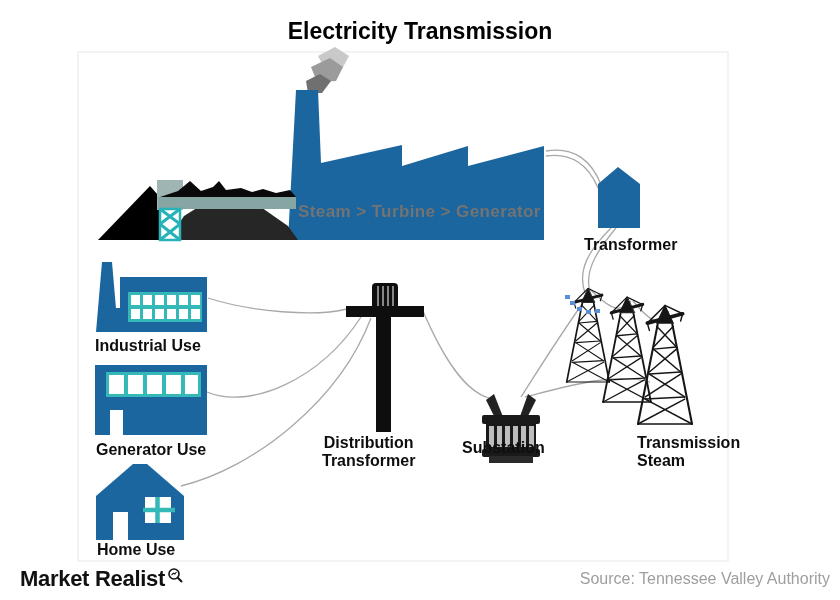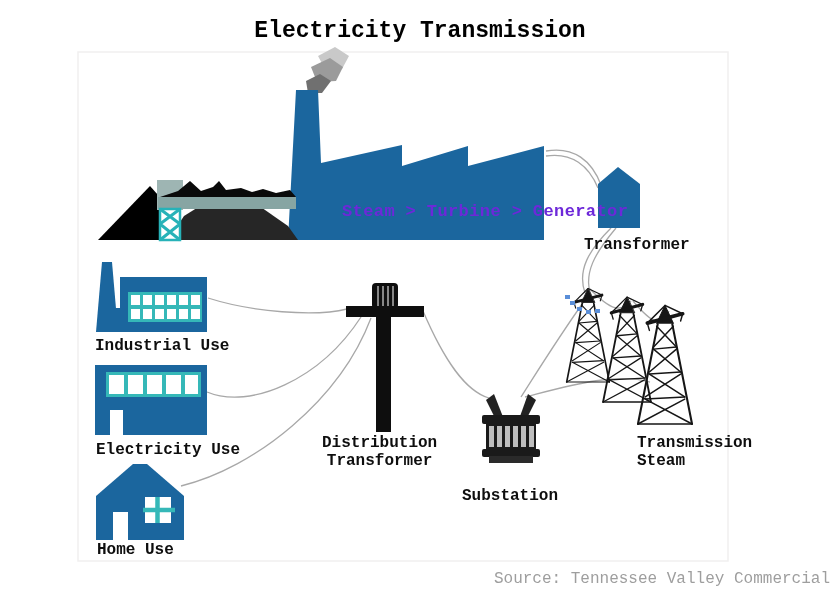--- a/index.html
+++ b/index.html
@@ -1,28 +1,28 @@
 <!DOCTYPE html>
 <html><head>
 <meta charset="utf-8">
 <style>
   html,body{margin:0;padding:0;background:#fff;}
   .canvas{position:relative;width:840px;height:600px;background:#ffffff;
-          font-family:Liberation Mono, monospace;overflow:hidden;}
+          font-family:Liberation Sans, sans-serif;overflow:hidden;}
   .title{position:absolute;left:0;right:0;top:18px;text-align:center;
          font-size:23px;font-weight:bold;color:#000;}
   .art{position:absolute;left:0;top:0;}
   .lbl{position:absolute;font-weight:bold;color:#0e0e0e;font-size:16px;line-height:18px;}
-  .lbl-steam{left:298px;top:203px;color:#6d28d9;font-size:17px;letter-spacing:.4px;margin-left:44px;}
+  .lbl-steam{left:298px;top:203px;color:#737373;font-size:17px;letter-spacing:.4px;}
   .lbl-transformer{left:584px;top:236px;}
   .lbl-industrial{left:95px;top:337px;}
   .lbl-commercial{left:96px;top:441px;}
   .lbl-home{left:97px;top:541px;}
   .lbl-dist{left:322px;top:434px;text-align:center;}
-  .lbl-substation{left:462px;top:487px;}
+  .lbl-substation{left:462px;top:439px;}
   .lbl-translines{left:603px;top:434px;margin-left:34px;}
   .brand{position:absolute;left:20px;top:566px;font-size:22px;font-weight:600;
          color:#101010;letter-spacing:-.3px;display:flex;align-items:flex-start;}
   .brand .mag{margin:-2px 0 0 2px;}
   .source{position:absolute;right:10px;top:570px;font-size:16px;color:#9e9e9e;}
 </style>
 </head>
 <body>
 
 <div class="canvas">
@@ -171,27 +171,37 @@
       <g>
         <rect x="145" y="497" width="26" height="26" fill="#ffffff"></rect>
         <path d="M143,510 L175,510 M157.5,497 L157.5,523" stroke="#35b8b8" stroke-width="4.5" fill="none"></path>
       </g>
     </g>
   </svg>
 
   <div class="lbl lbl-steam">Steam &gt; Turbine &gt; Generator</div>
   <div class="lbl lbl-transformer">Transformer</div>
   <div class="lbl lbl-industrial">Industrial Use</div>
-  <div class="lbl lbl-commercial">Electricity Use</div>
+  <div class="lbl lbl-commercial">Generator Use</div>
   <div class="lbl lbl-home">Home Use</div>
   <div class="lbl lbl-dist">
     <div>Distribution</div>
     <div>Transformer</div>
   </div>
   <div class="lbl lbl-substation">Substation</div>
   <div class="lbl lbl-translines">
     <div>Transmission</div>
     <div>Steam</div>
   </div>
 
-  <div class="source">Source: Tennessee Valley Commercial</div>
+  <div class="brand">
+    <span>Market Realist</span>
+    <span class="mag">
+      <svg width="17" height="17" viewBox="0 0 17 17">
+        <circle cx="7" cy="7" r="5" fill="none" stroke="#101010" stroke-width="1.6"></circle>
+        <line x1="10.8" y1="10.8" x2="15" y2="15" stroke="#101010" stroke-width="2"></line>
+        <path d="M4.5,8 L6.5,6.2 L7.8,7 L9.5,5" fill="none" stroke="#101010" stroke-width="1.1"></path>
+      </svg>
+    </span>
+  </div>
+  <div class="source">Source: Tennessee Valley Authority</div>
 
 </div>
 
 </body></html>

